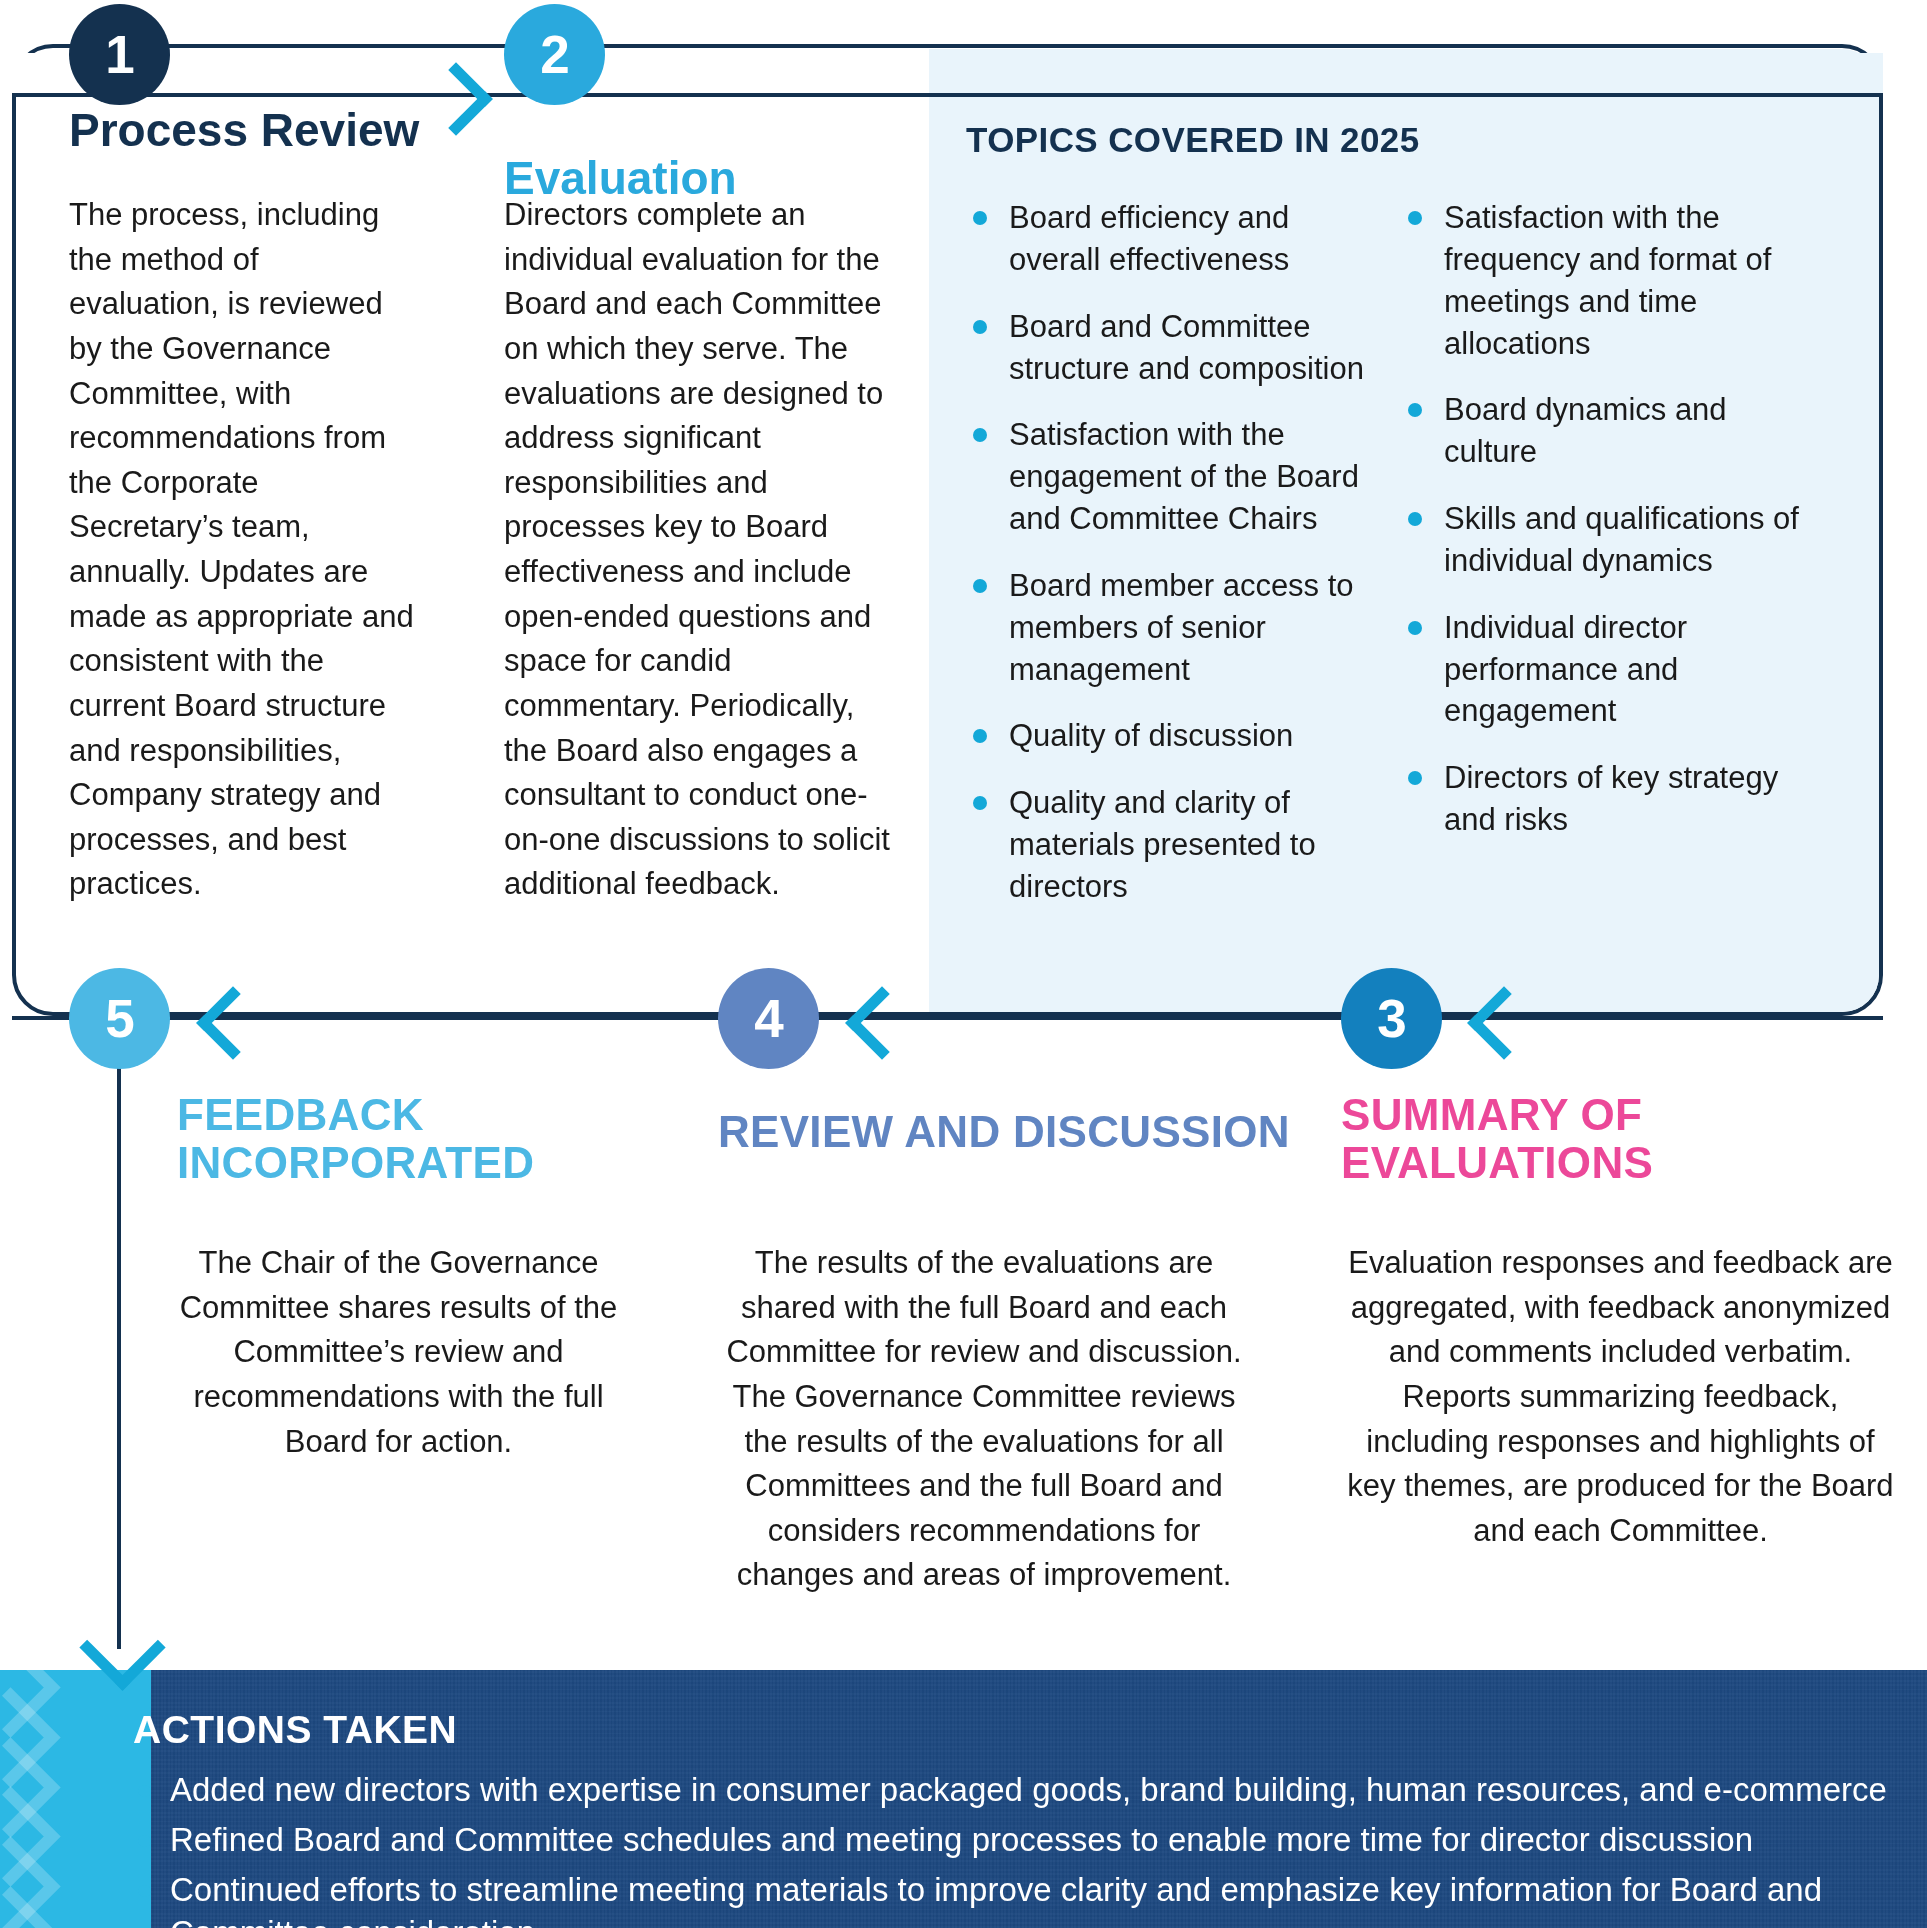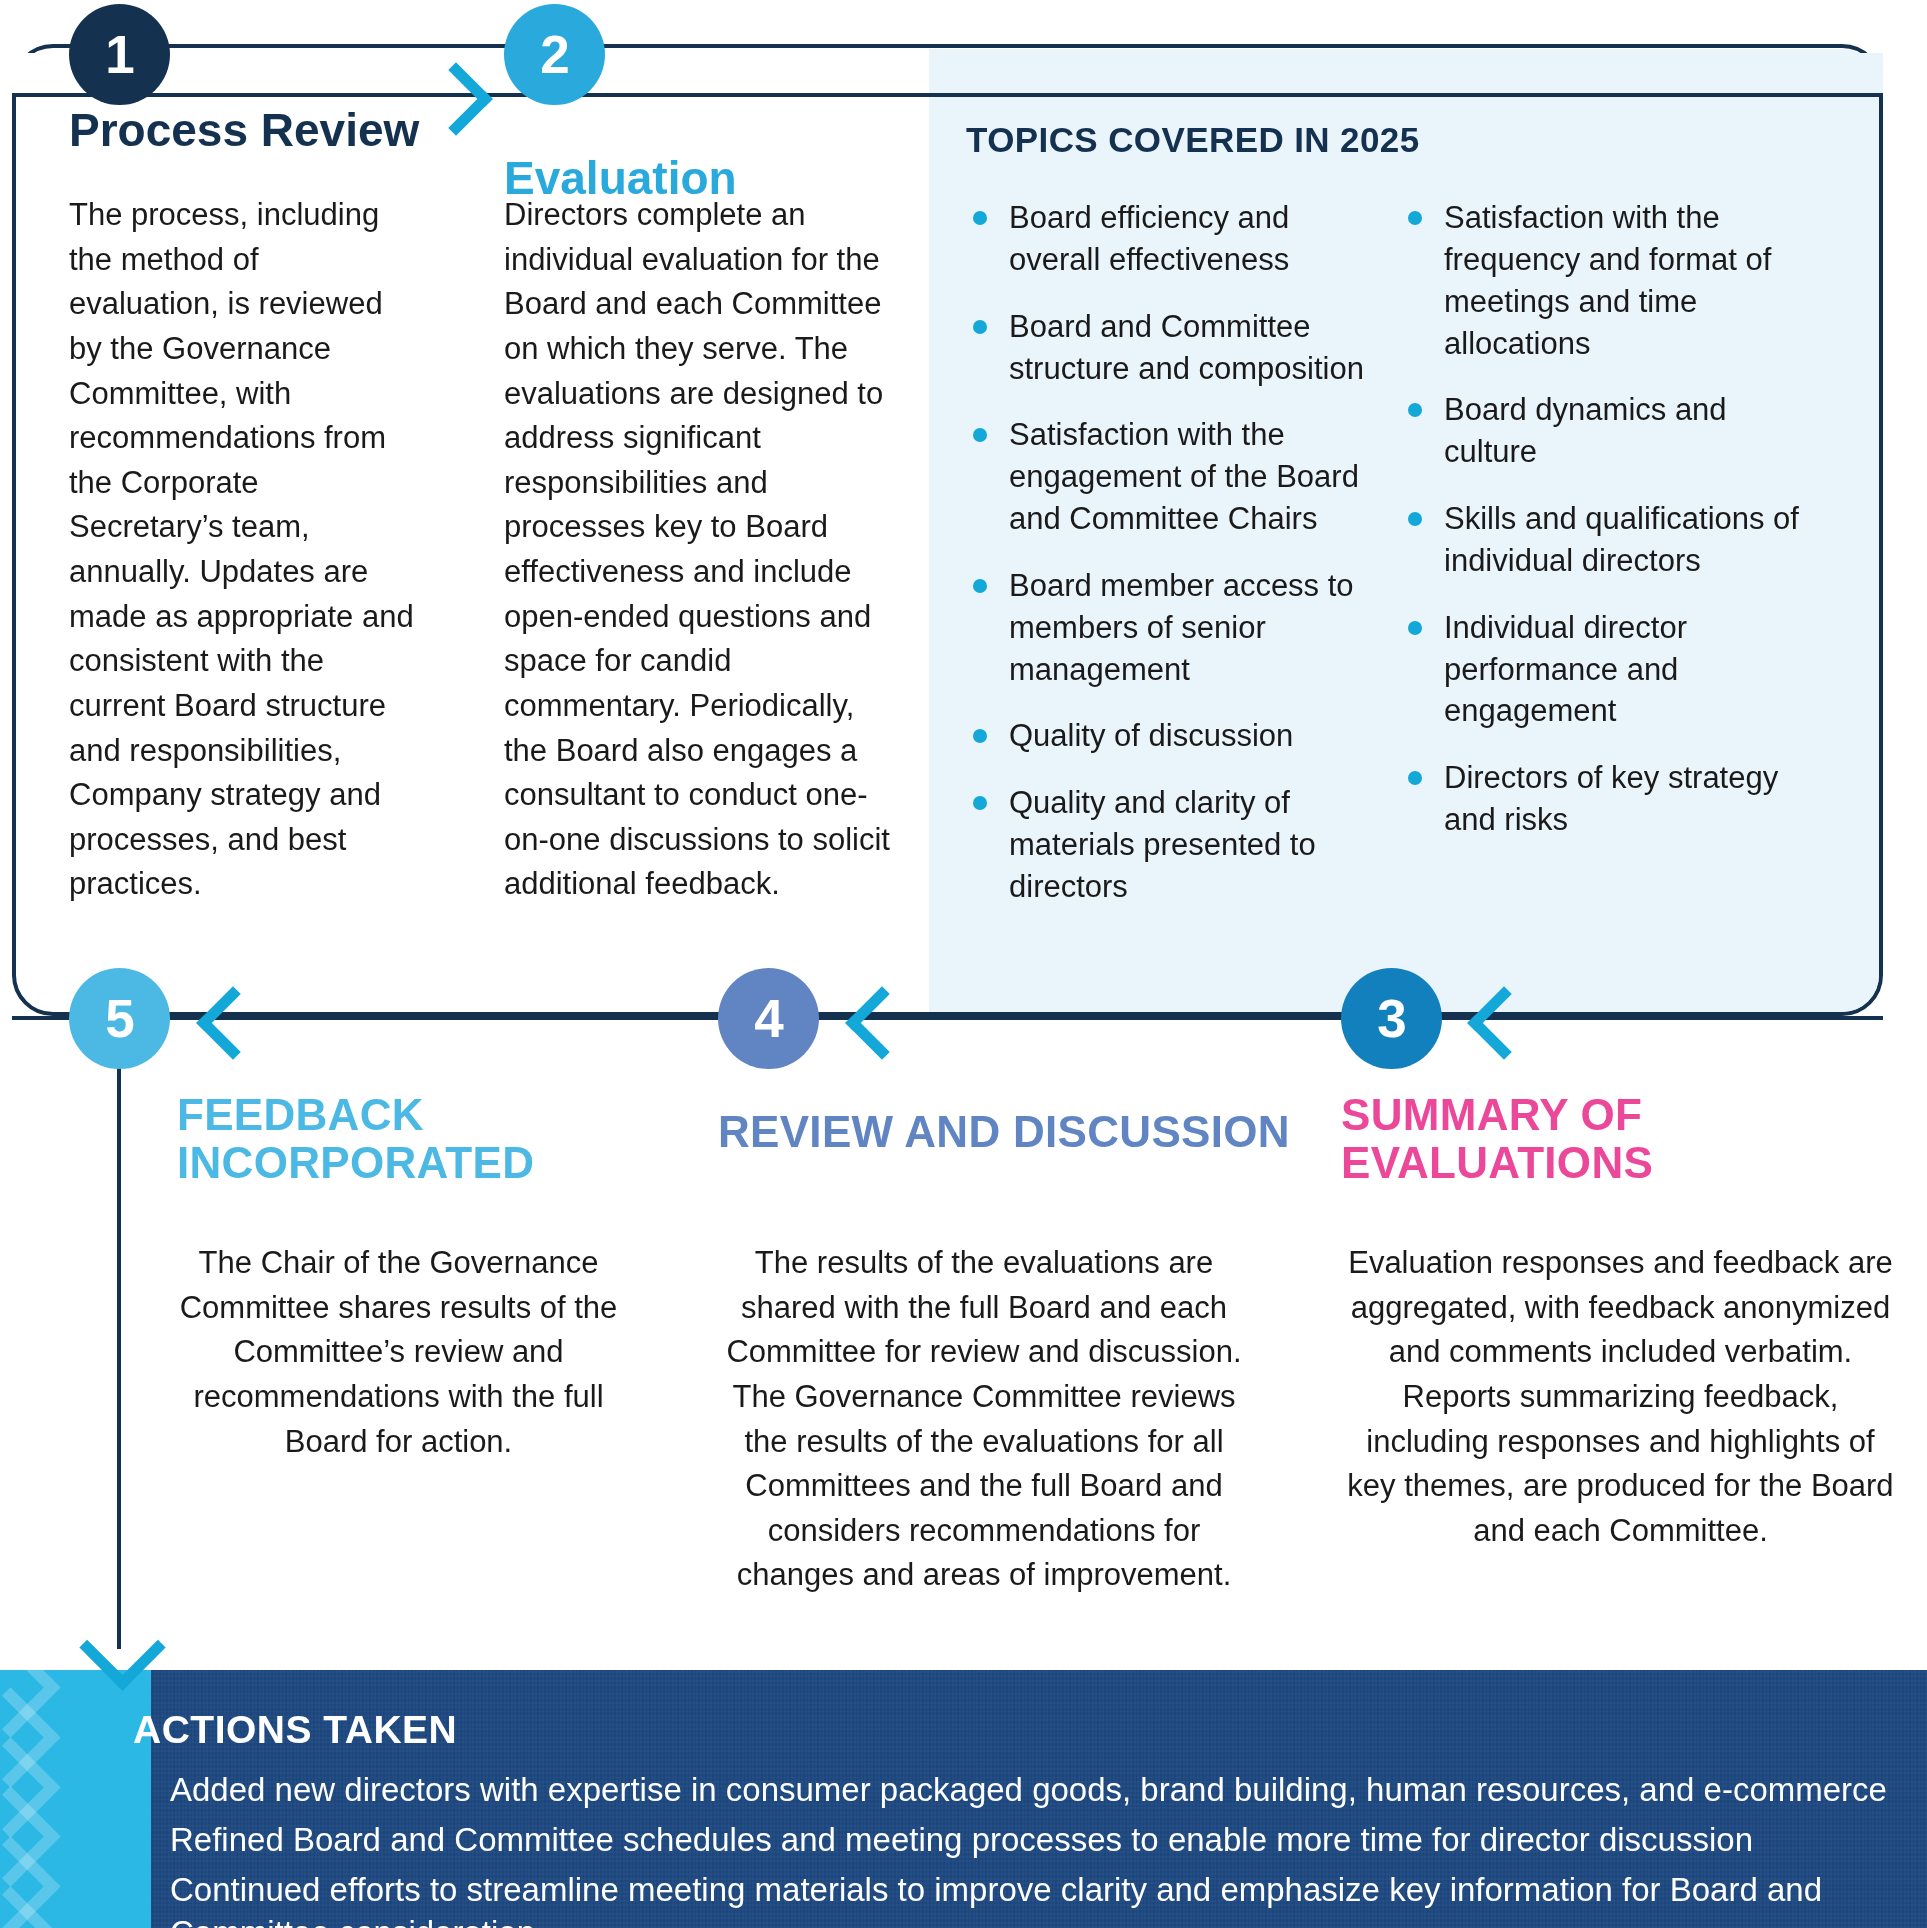--- a/index.html
+++ b/index.html
@@ -286,21 +286,21 @@
   <div class="bullet"><span class="dot"></span><span>Board and Committee structure and composition</span></div>
   <div class="bullet"><span class="dot"></span><span>Satisfaction with the engagement of the Board and Committee Chairs</span></div>
   <div class="bullet"><span class="dot"></span><span>Board member access to members of senior management</span></div>
   <div class="bullet"><span class="dot"></span><span>Quality of discussion</span></div>
   <div class="bullet"><span class="dot"></span><span>Quality and clarity of materials presented to directors</span></div>
 </div>
 
 <div class="bullet-col" id="topics-col-right">
   <div class="bullet"><span class="dot"></span><span>Satisfaction with the frequency and format of meetings and time allocations</span></div>
   <div class="bullet"><span class="dot"></span><span>Board dynamics and culture</span></div>
-  <div class="bullet"><span class="dot"></span><span>Skills and qualifications of individual directors</span></div>
+  <div class="bullet"><span class="dot"></span><span>Skills and qualifications of individual dynamics</span></div>
   <div class="bullet"><span class="dot"></span><span>Individual director performance and engagement</span></div>
   <div class="bullet"><span class="dot"></span><span>Directors of key strategy and risks</span></div>
 </div>
 
 <div class="circle" style="left:69px; top:968px; background:#4cb8e4;">
   <span>5</span>
 </div>
 <div class="chev left" style="left:207px; top:997px;"></div>
 
 <div class="circle" style="left:718px; top:968px; background:#6085c2;">

